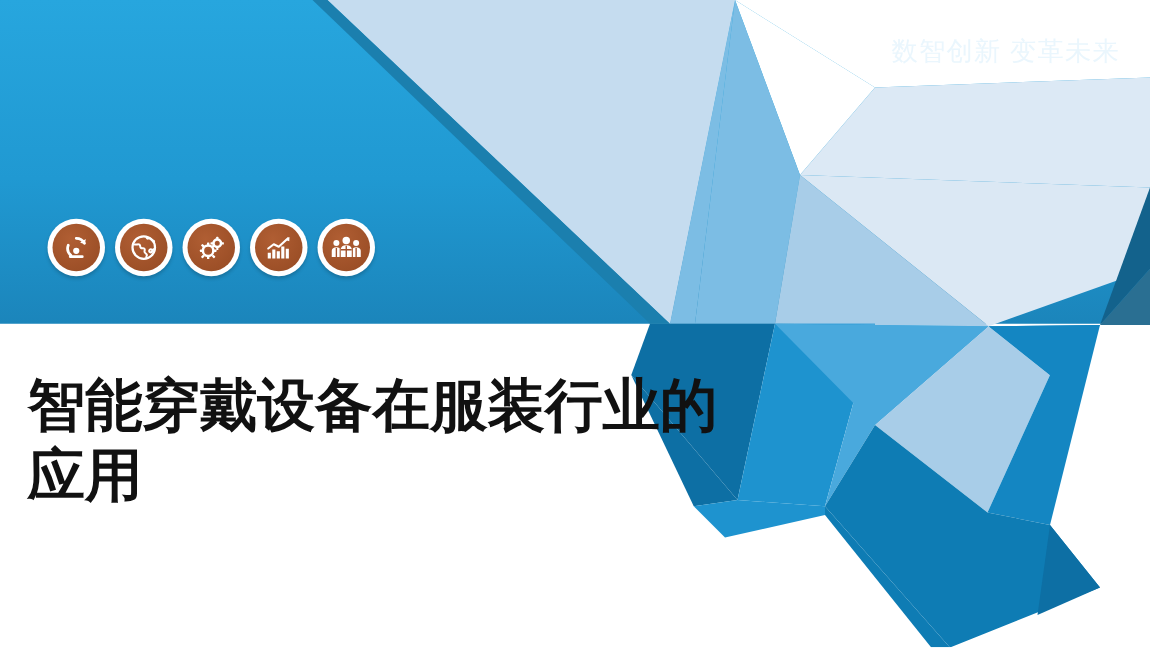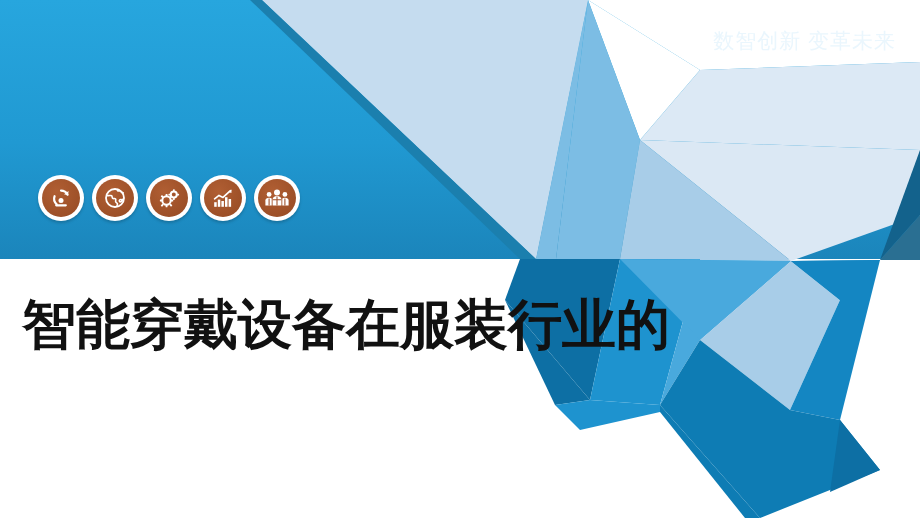--- a/index.html
+++ b/index.html
@@ -74,21 +74,21 @@
   }
   .icon-disc svg { display: block; }
   
   #title-block {
     position: absolute;
     left: 22px;
     top: 296px;
     width: 540px;
   }
   .title-line {
-    font-size: 54px;
+    font-size: 46px;
     line-height: 56px;
     font-weight: 700;
     color: #111111;
     letter-spacing: 0px;
     white-space: nowrap;
   }
 </style>
 </head>
 <body>
 
@@ -223,15 +223,16 @@
             <path d="M13 10.6v8.9M8.6 13.8h8.8M5.1 12.4v7.1M20.9 12.4v7.1"></path>
           </g>
         </svg>
       </div>
     </div>
 
   </div>
 
   <div id="title-block">
     <div class="title-line">智能穿戴设备在服装行业的</div>
+    <div class="title-line">应用</div>
   </div>
 
 </div>
 
 </body></html>

